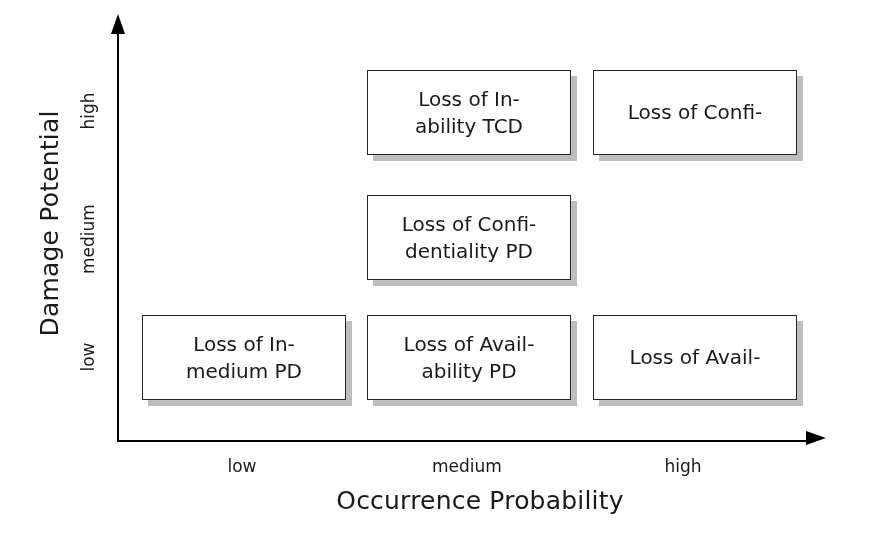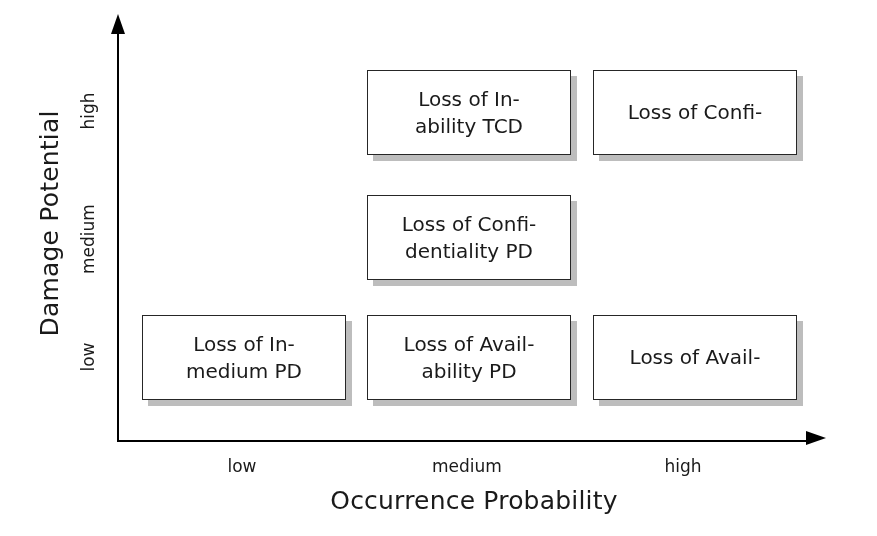--- a/index.html
+++ b/index.html
@@ -64,21 +64,21 @@
     top: 222px;
     width: 200px;
     text-align: center;
     transform: rotate(-90deg);
     font-size: 25px;
     letter-spacing: 0.2px;
     white-space: nowrap;
   }
   #x-axis-title {
     position: absolute;
-    left: 224px;
+    left: 230px;
     top: 486px;
     width: 500px;
     text-align: center;
     font-size: 25px;
     letter-spacing: 0.2px;
     white-space: nowrap;
   }
 
   
   .y-tick {

